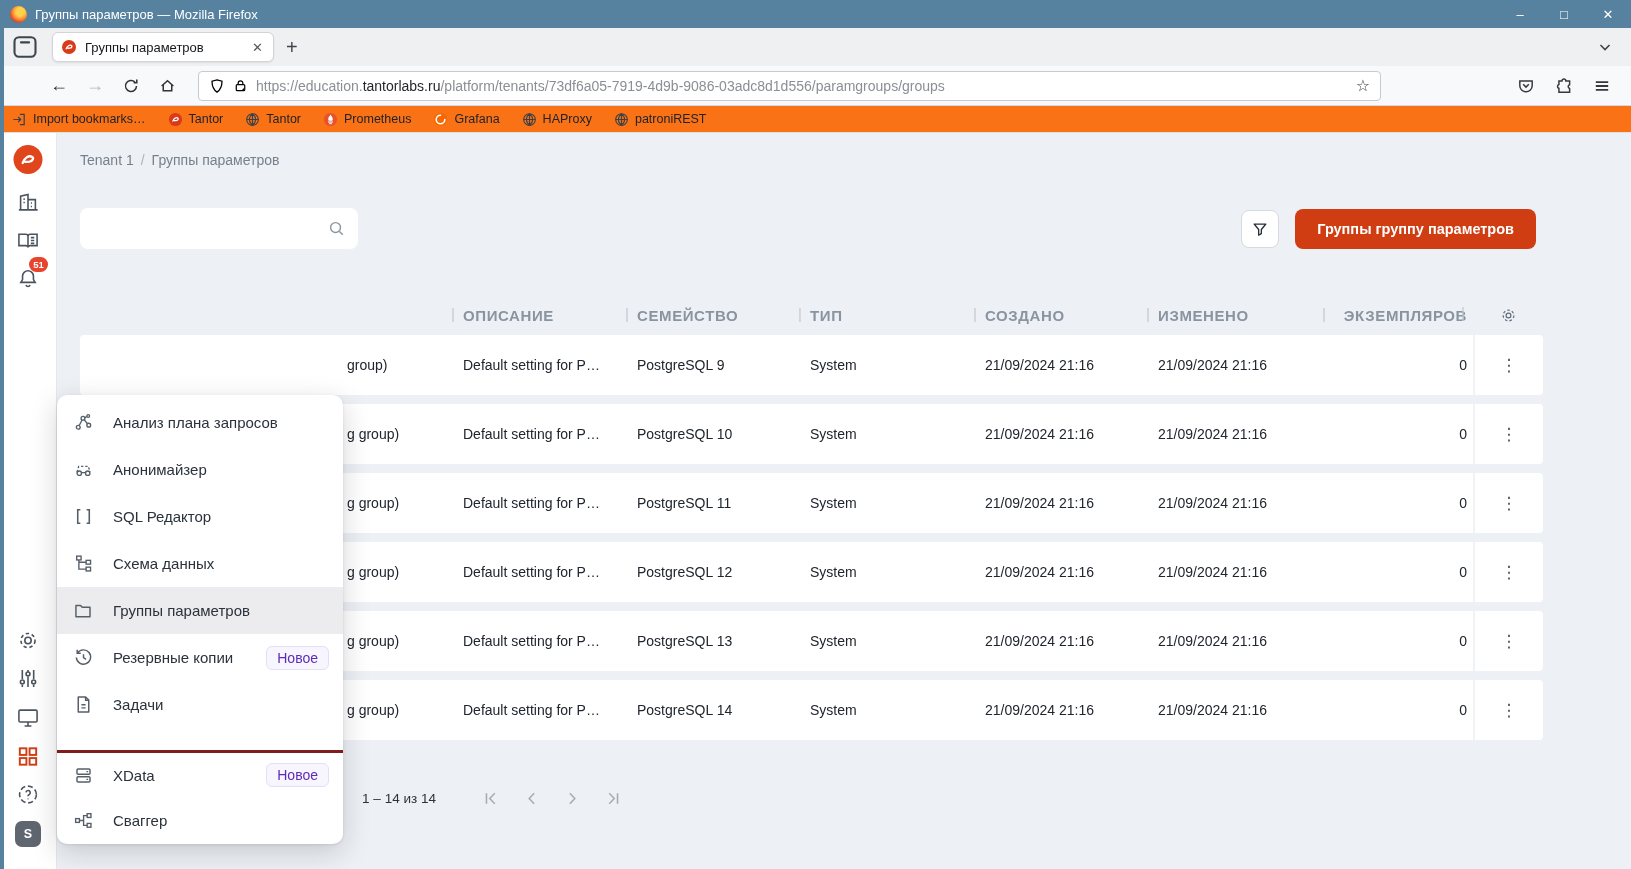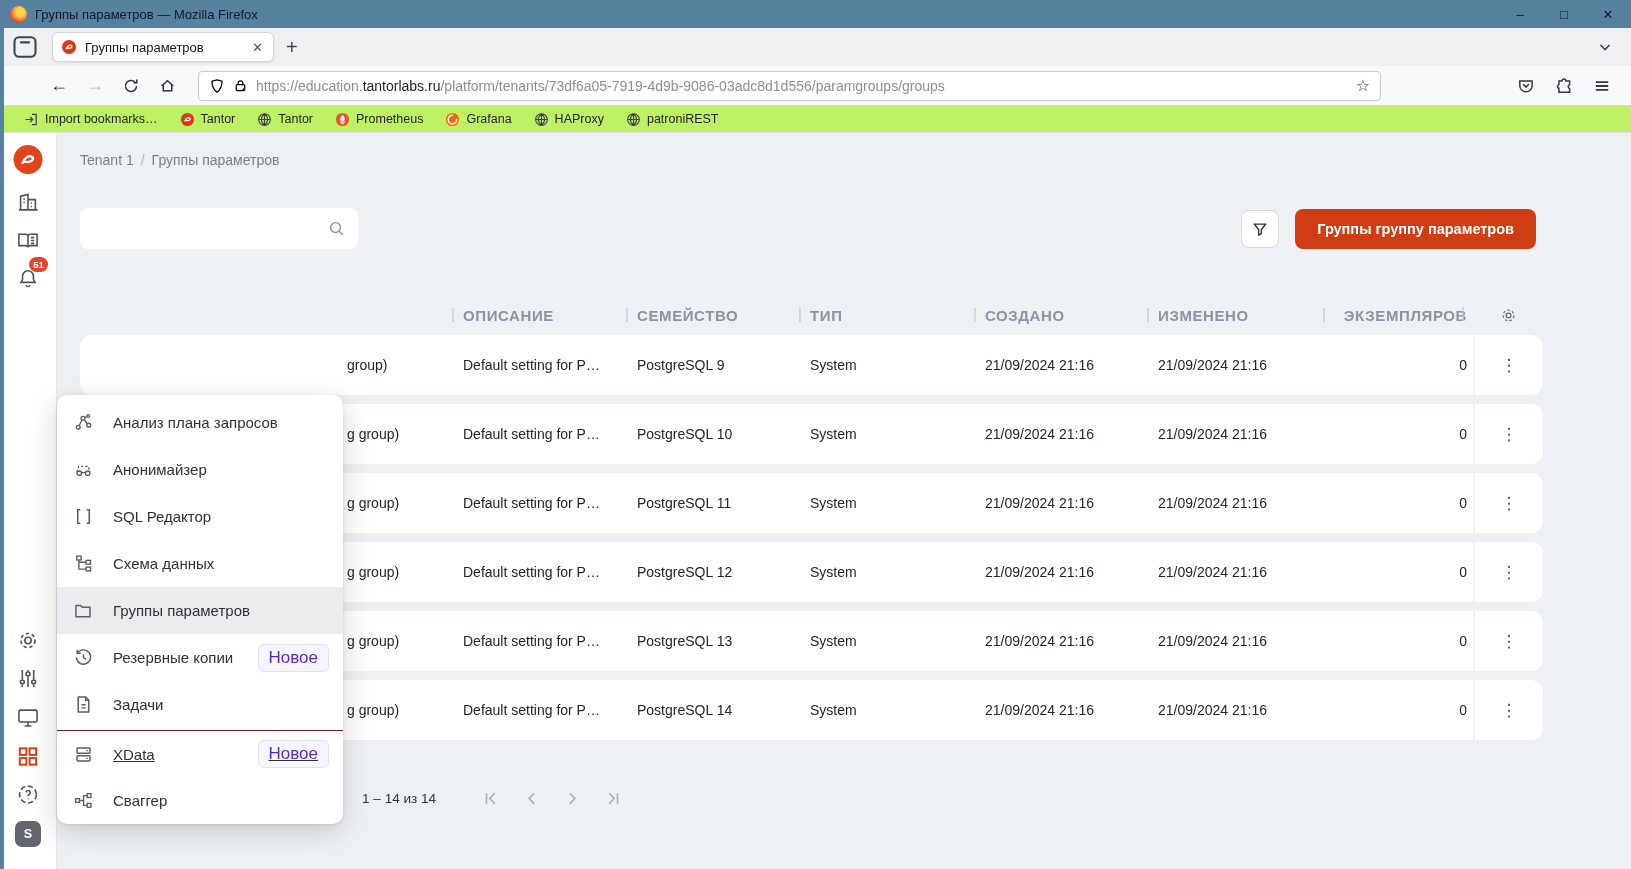--- a/index.html
+++ b/index.html
@@ -1,21 +1,21 @@
 <!DOCTYPE html>
 <html><head>
 <meta charset="utf-8">
 <style>
   * { margin:0; padding:0; box-sizing:border-box; }
   html,body { width:1631px; height:869px; overflow:hidden; }
   body { font-family:"Liberation Sans","DejaVu Sans",sans-serif; background:#edf1f5; position:relative; }
   svg { display:block; }
 
   
-  .titlebar { height:28px; background:#56819f; color:#0f172a; display:flex; align-items:center; padding:0 10px; font-size:13px; gap:8px; }
+  .titlebar { height:28px; background:#56819f; color:#ffffff; display:flex; align-items:center; padding:0 10px; font-size:13px; gap:8px; }
   .titlebar .win-controls { margin-left:auto; display:flex; gap:30px; margin-right:6px; font-size:13px; }
   .titlebar .win-controls span { cursor:pointer; width:14px; text-align:center; }
   .ff-logo { width:17px; height:17px; border-radius:50%; background:radial-gradient(circle at 60% 35%, #ffd24a 0 28%, #ff9a3c 45%, #e8562c 65%, #3b2e8f 100%); }
 
   .left-border { position:absolute; left:0; top:28px; bottom:0; width:4px; background:#56819f; z-index:200; }
 
   .tabstrip { height:38px; background:#eef0f2; display:flex; align-items:center; padding:0 10px; }
   .tabs-overview-btn { width:30px; height:30px; display:flex; align-items:center; justify-content:center; color:#3e454e; background:none; border:none; cursor:pointer; }
   .browser-tab { width:222px; height:30px; background:#fff; border:1px solid #d3d4d8; box-shadow:0 1px 2px rgba(0,0,0,.08); border-radius:6px; display:flex; align-items:center; gap:8px; padding:0 8px; margin-left:12px; cursor:pointer; }
   .browser-tab .tab-title { flex:1; font-size:13px; color:#17181c; white-space:nowrap; overflow:hidden; }
@@ -26,21 +26,21 @@
   .navbar { height:40px; background:#f8f9fa; border-bottom:1px solid #d8dadd; display:flex; align-items:center; padding:0 12px 0 44px; gap:6px; }
   .nav-btn { width:30px; height:30px; display:flex; align-items:center; justify-content:center; background:none; border:none; font-size:18px; color:#2f3237; cursor:pointer; }
   .nav-btn.disabled { color:#b7bac0; }
   .urlbar { flex:1; height:30px; margin-left:10px; margin-right:130px; background:#fff; border:1px solid #c9c9cf; border-radius:4px; display:flex; align-items:center; gap:8px; padding:0 10px; }
   .urlbar .url-text { flex:1; font-size:14px; white-space:nowrap; overflow:hidden; color:#8b8e95; }
   .urlbar .url-text .domain { color:#25262b; }
   .url-star { color:#41454c; font-size:16px; cursor:pointer; }
   .nav-right { display:flex; gap:20px; align-items:center; color:#35383e; margin-right:8px; }
   .nav-right > * { cursor:pointer; }
 
-  .bookmarksbar { height:27px; background:#bef264; border-bottom:1px solid #dfe0e4; display:flex; align-items:center; gap:22px; padding:0 24px; }
+  .bookmarksbar { height:27px; background:#f97316; border-bottom:1px solid #dfe0e4; display:flex; align-items:center; gap:22px; padding:0 12px; }
   .bm-item { display:flex; align-items:center; gap:6px; font-size:12.5px; color:#23222a; cursor:pointer; }
   .bm-icon svg { width:15px; height:15px; }
   .bm-icon { color:#3c4046; display:flex; }
 
   
   .app { position:absolute; top:133px; left:0; right:0; bottom:0; }
   .app-sidebar { position:absolute; left:0; top:0; bottom:0; width:57px; background:#fff; border-right:1px solid #e4e8ec; z-index:5; }
   .sb-icon { position:absolute; left:50%; transform:translateX(-50%); color:#4b545e; cursor:pointer; }
   .sb-icon svg { width:25px; height:25px; }
   .sb-logo { top:12px; width:29px; height:29px; border-radius:50%; background:#e0451c; display:flex; align-items:center; justify-content:center; }
@@ -66,21 +66,21 @@
   .filter-btn { margin-left:auto; width:38px; height:38px; background:#fff; border:1px solid #d4dae0; border-radius:8px; display:flex; align-items:center; justify-content:center; color:#2b3138; cursor:pointer; }
   .create-btn { margin-left:16px; margin-right:95px; height:40px; padding:0 22px; background:#d03d12; border:none; border-radius:8px; color:#fff; font-size:14.5px; font-weight:bold; font-family:inherit; cursor:pointer; }
 
   .tgrid { display:grid; grid-template-columns:383px 174px 173px 175px 173px 176px 139px 70px; align-items:center; width:1463px; }
   .thead { margin-top:49px; height:34px; font-size:15px; font-weight:bold; letter-spacing:.6px; color:#8a94a0; }
   .thead .hcell { position:relative; padding-left:0; }
   .thead .hcell + .hcell::before { content:"|"; position:absolute; left:-12px; top:-2px; color:#c3cad2; font-weight:normal; }
   .hcell.right { text-align:right; padding-right:6px; }
   .hcell-gear { display:flex; justify-content:center; color:#626d79; cursor:pointer; }
 
-  .trow { height:60px; margin-bottom:9px; background:#fff; border-radius:12px; font-size:14px; color:#20262e; cursor:pointer; }
+  .trow { height:60px; margin-bottom:9px; background:#fff; border-radius:4px; font-size:14px; color:#20262e; cursor:pointer; }
   .trow:first-child { margin-top:3px; }
   .trow .cell { white-space:nowrap; overflow:hidden; }
   .cell-name { padding-left:267px; }
   .cell.right { text-align:right; padding-right:6px; }
   .cell-actions { height:100%; display:flex; align-items:center; justify-content:center; border-left:2px solid #f0f3f6; }
   .kebab-btn { background:none; border:none; font-size:17px; color:#49525c; cursor:pointer; letter-spacing:0; line-height:1; }
 
   .pagination { margin-top:40px; display:flex; align-items:center; font-size:13.5px; color:#3a4149; }
   .pp-select { margin-left:24px; width:74px; height:36px; background:#fff; border:1px solid #c9cfd6; border-radius:6px; display:flex; align-items:center; padding:0 10px; cursor:pointer; font-size:13.5px; color:#20262e; }
   .pp-caret { margin-left:auto; color:#7e8893; font-size:11px; }
@@ -88,24 +88,24 @@
   .pg-nav { margin-left:46px; display:flex; gap:24px; color:#a5adb6; }
   .pg-btn { background:none; border:none; color:inherit; cursor:pointer; }
   .pg-btn svg { width:17px; height:17px; }
 
   
   .modules-menu { position:absolute; left:57px; top:262px; width:286px; background:#fff; border-radius:10px; box-shadow:0 8px 28px rgba(20,24,31,.18), 0 1px 3px rgba(20,24,31,.1); z-index:50; padding-bottom:0; overflow:hidden; }
   .menu-title { font-size:17px; font-weight:bold; color:#1c222b; padding:21px 16px 7px; }
   .menu-items { padding-top:4px; }
   .menu-item { height:47px; display:flex; align-items:center; padding:0 14px 0 16px; font-size:15px; color:#2b323b; cursor:pointer; }
   .menu-item.active { background:#ececef; }
-  .menu-item.divider-before { border-top:1px solid #7f1d1d; margin-top:2px;text-decoration:underline; }
+  .menu-item.divider-before { border-top:3px solid #7f1d1d; margin-top:22px; }
   .mi-icon { width:22px; margin-right:18px; color:#565f69; display:flex; }
   .mi-icon svg { width:21px; height:21px; }
-  .mi-badge { margin-left:auto; font-size:17px; color:#5d2bb8; background:#f7f5fd; border:1px solid #e6def9; border-radius:6px; padding:3px 10px; }
+  .mi-badge { margin-left:auto; font-size:14px; color:#5d2bb8; background:#f7f5fd; border:1px solid #e6def9; border-radius:6px; padding:3px 10px; }
 </style>
 </head>
 <body>
 
 <div class="left-border"></div>
 
 <div class="titlebar">
   <span class="ff-logo"></span>
   <span>Группы параметров — Mozilla Firefox</span>
   <div class="win-controls">

